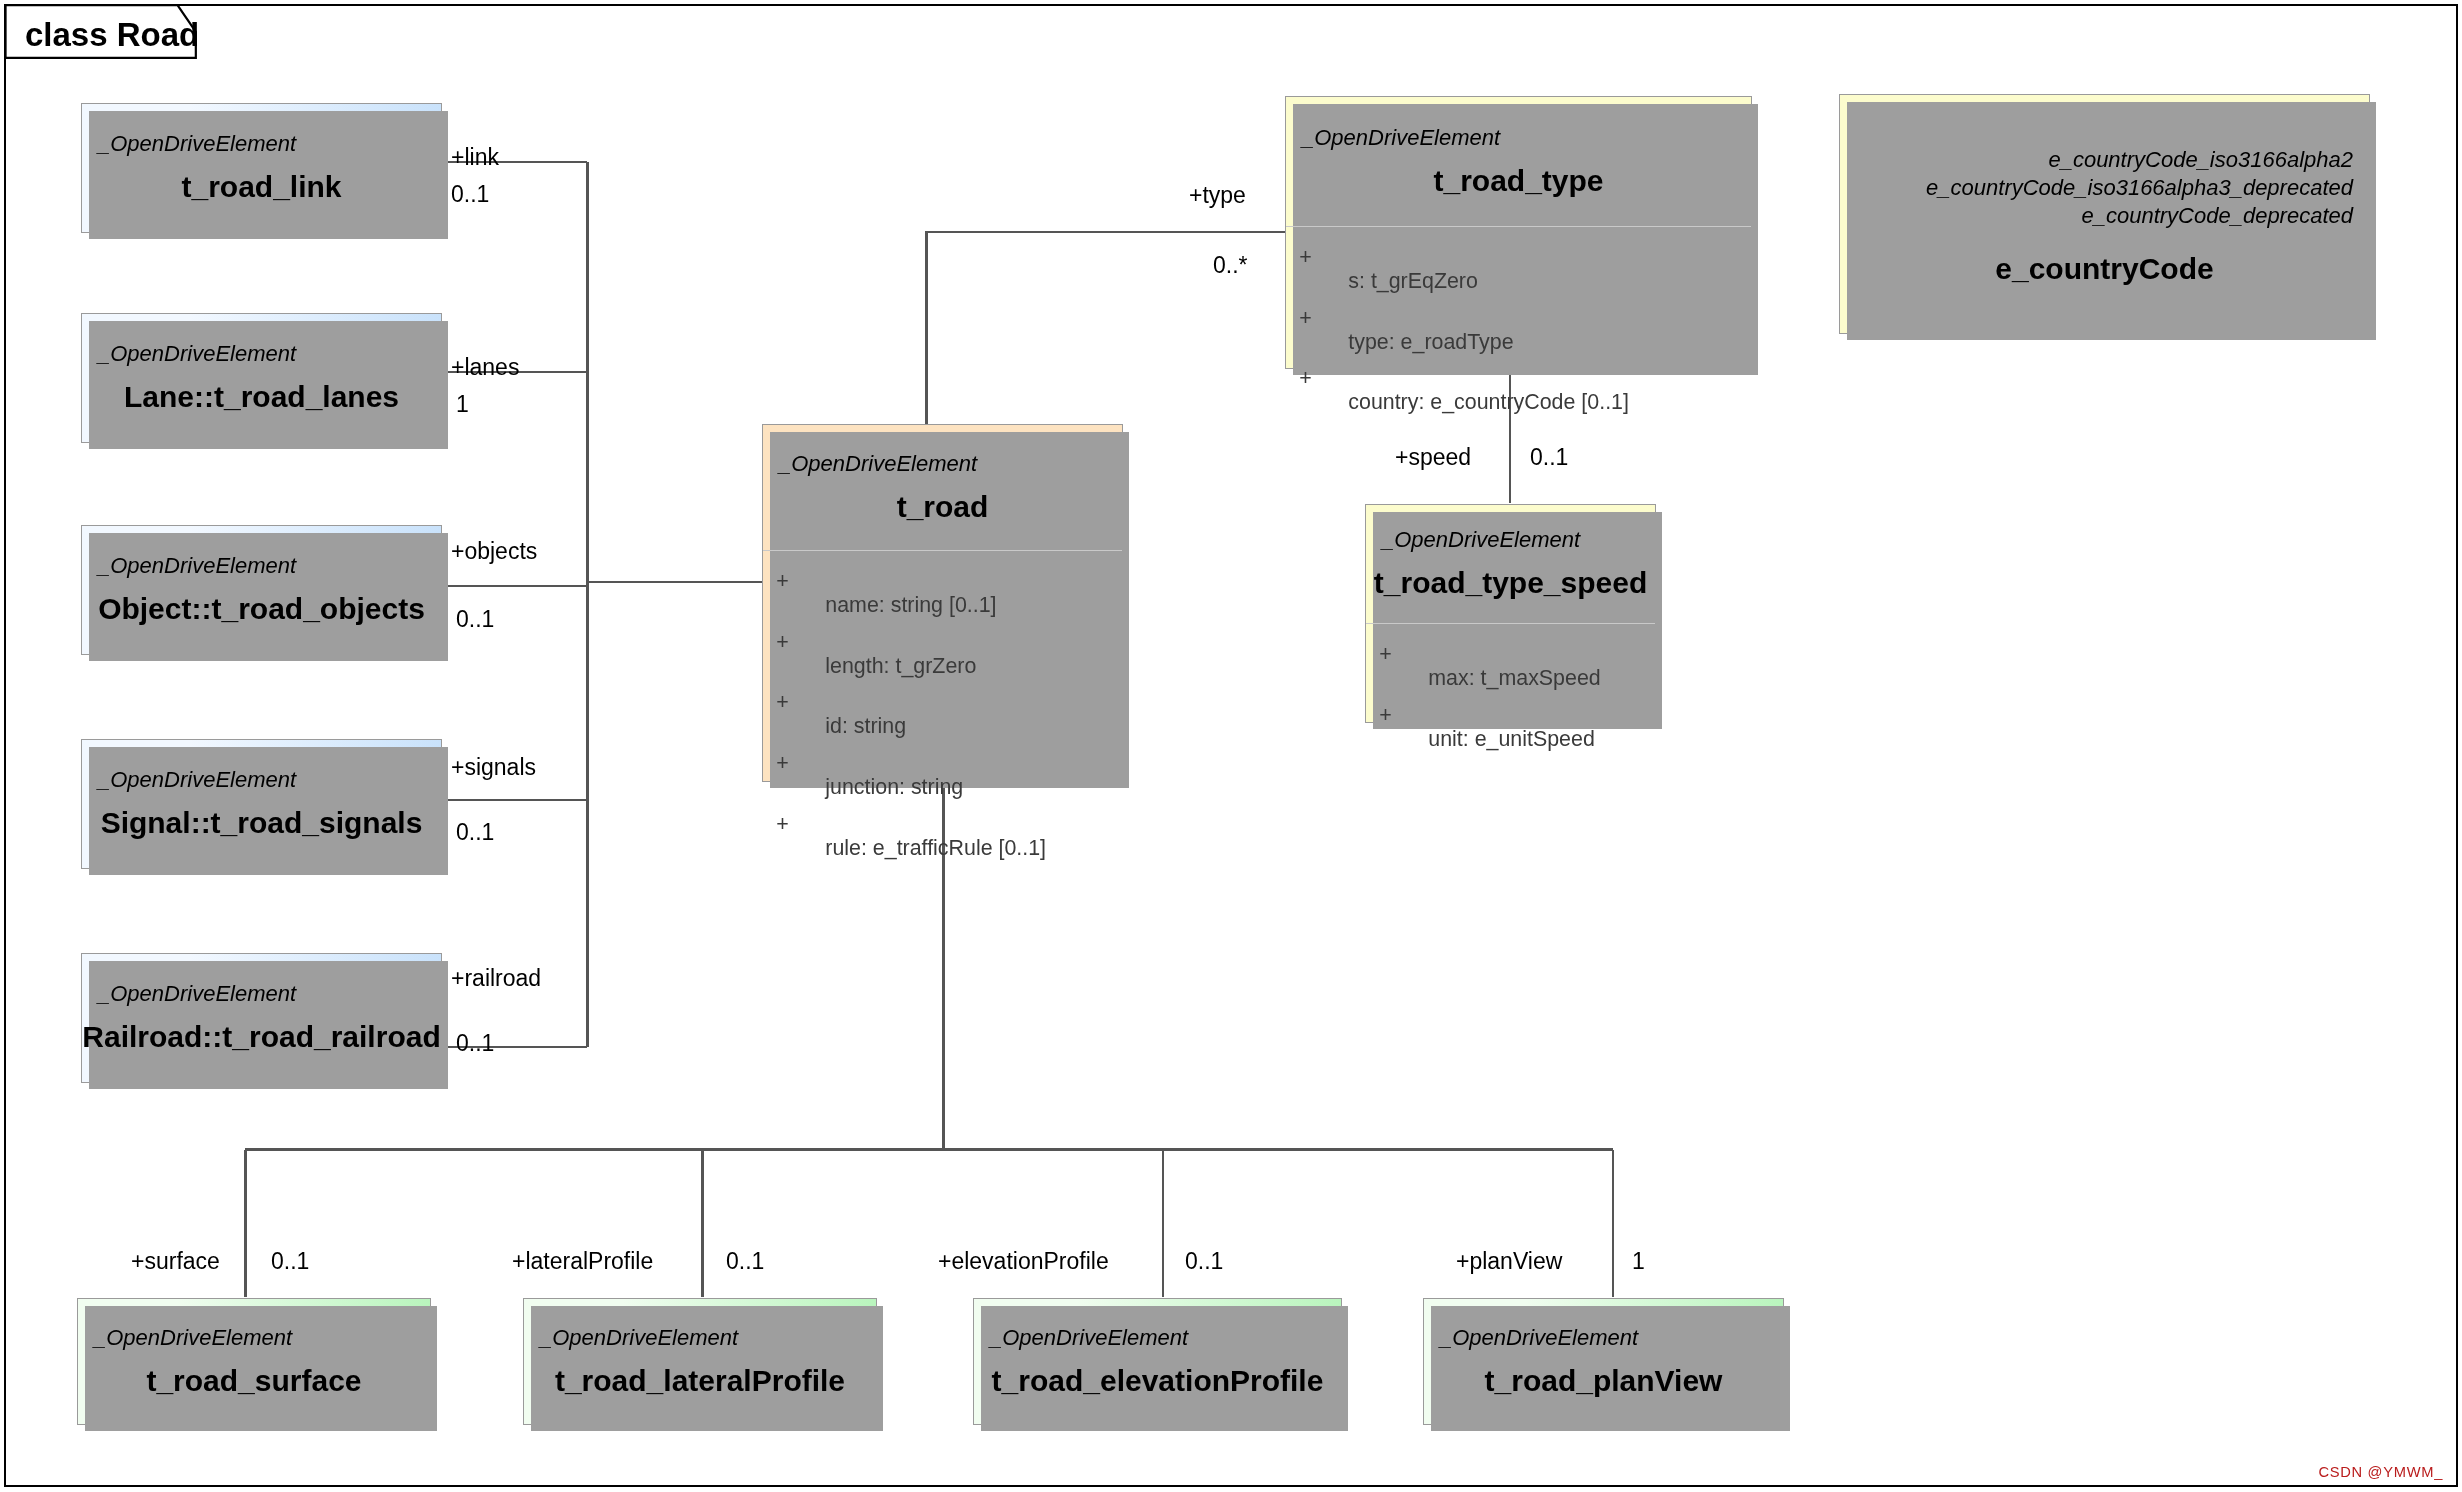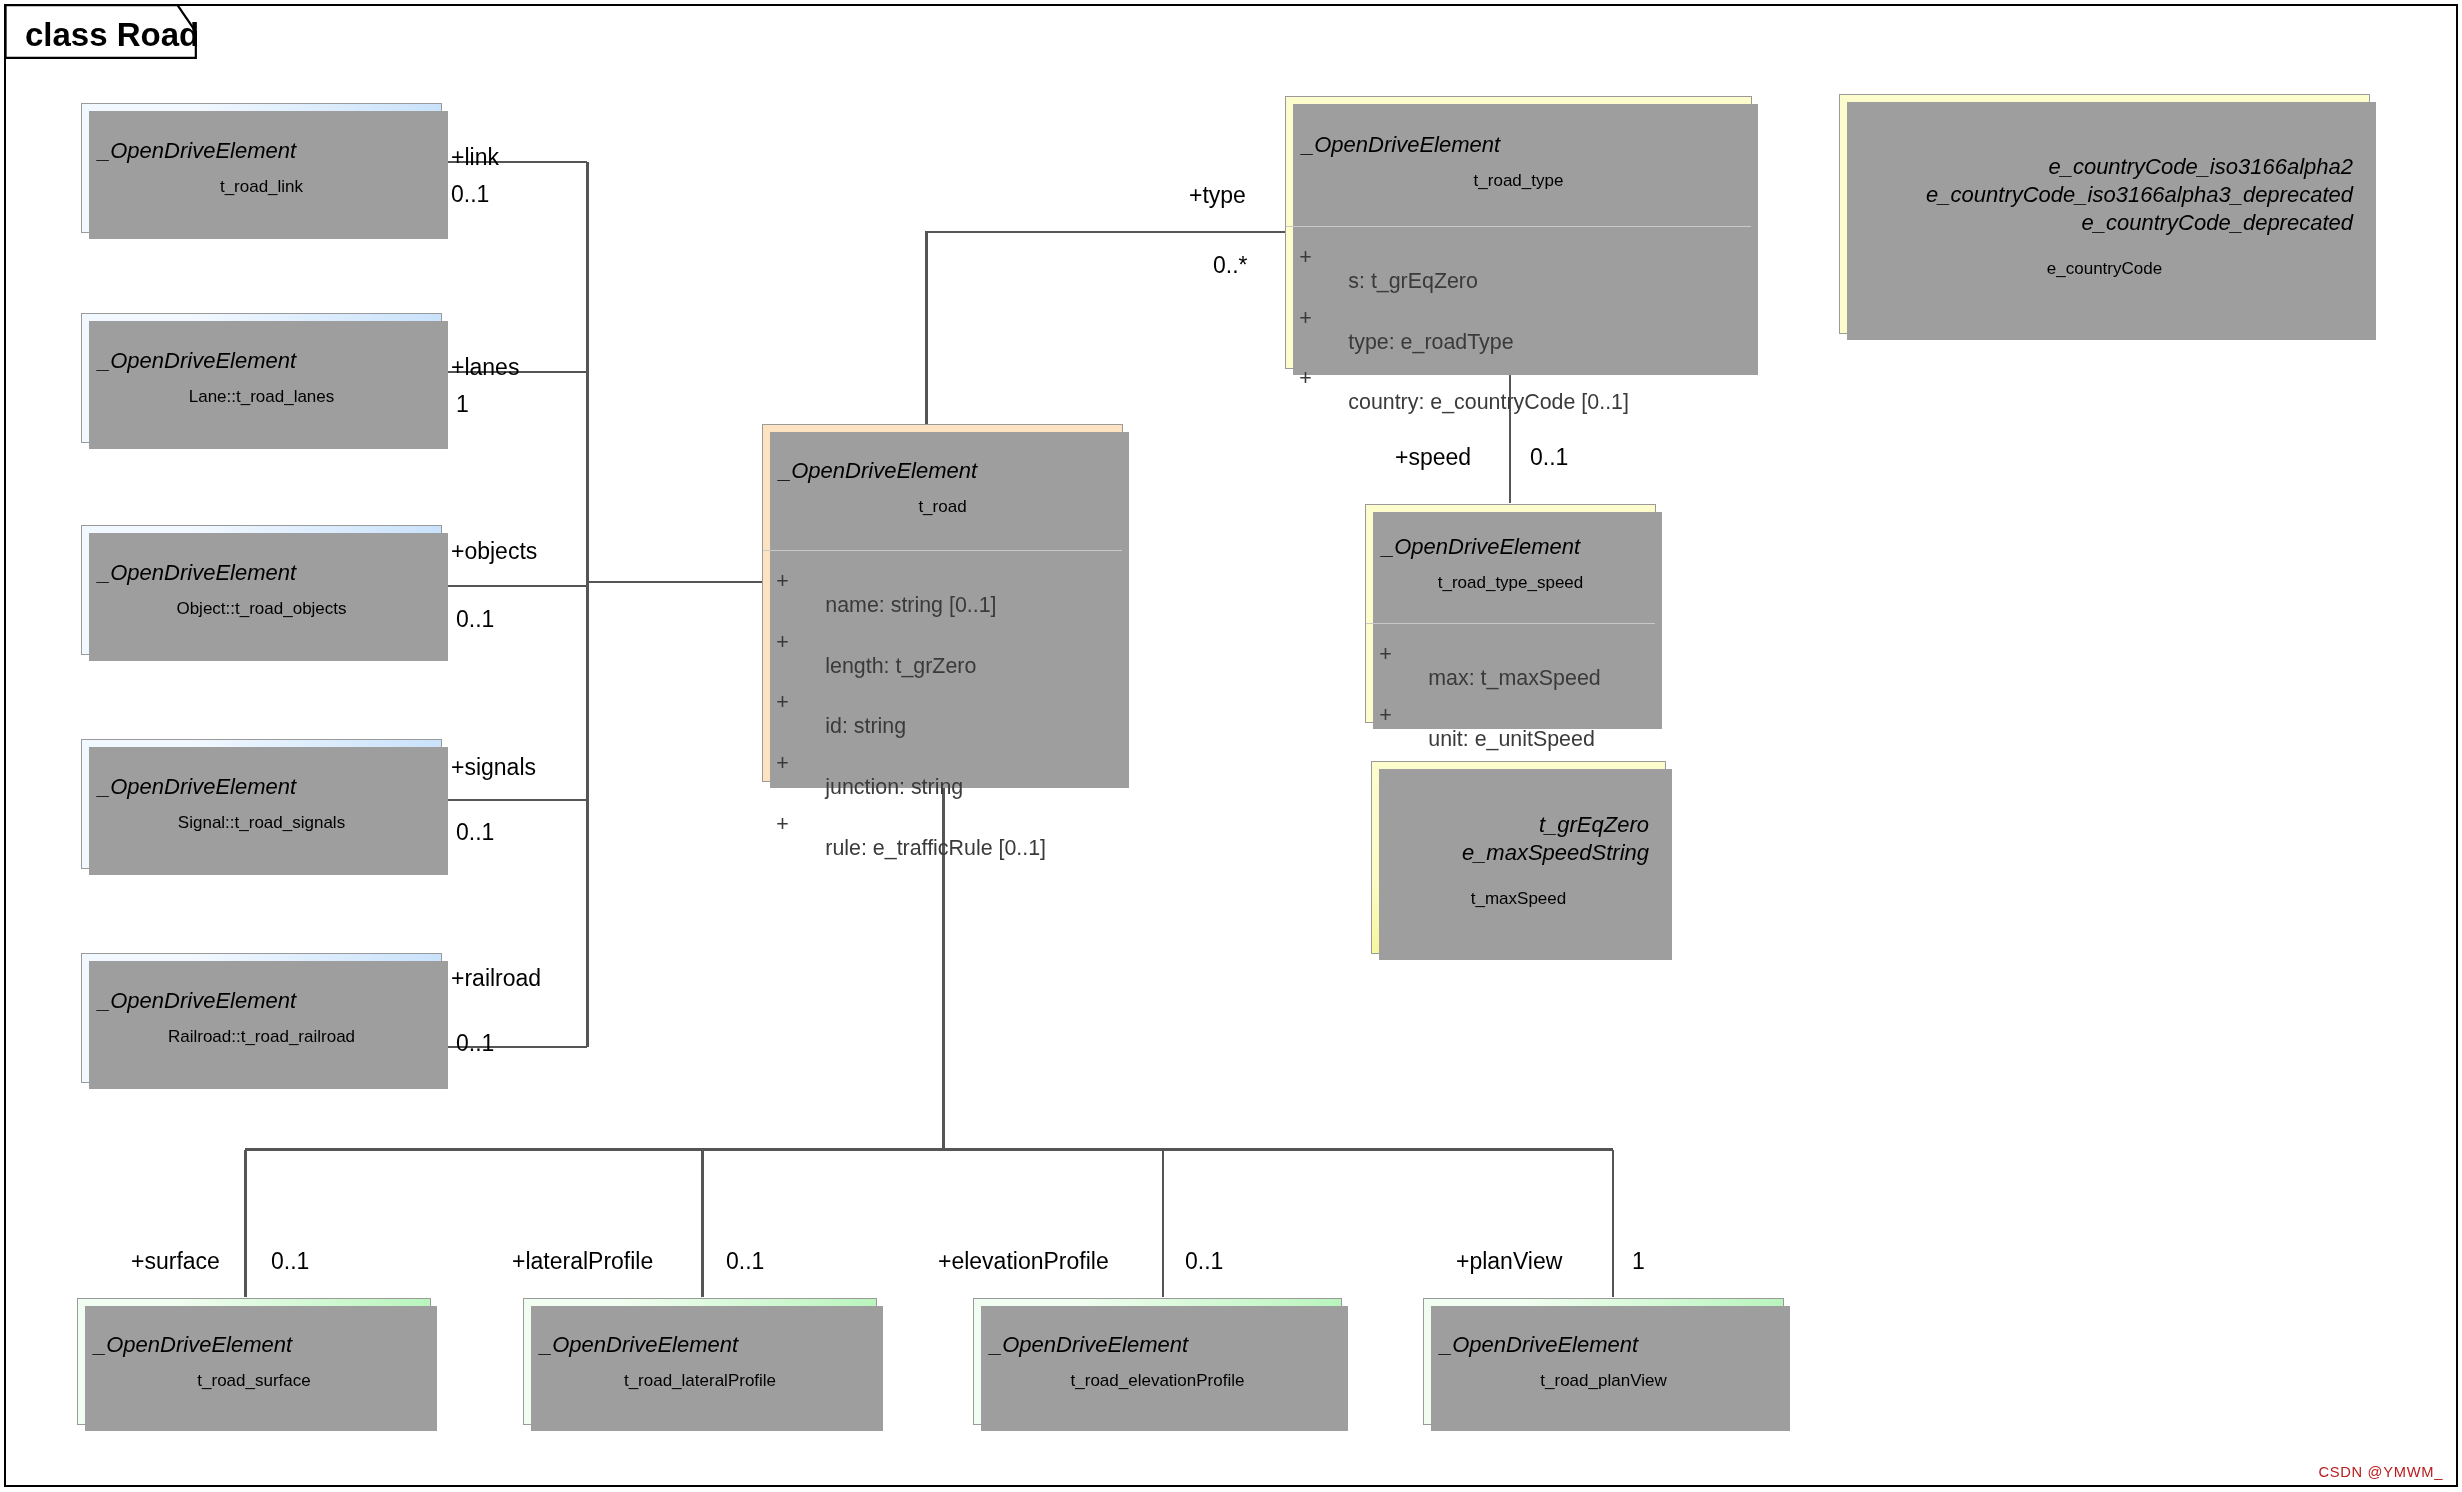--- a/index.html
+++ b/index.html
@@ -71,22 +71,22 @@
   }
   .cls-stereo {
     font-style: italic;
     font-size: 22px;
     color: #000;
     line-height: 1.28;
     white-space: nowrap;
     text-align: right;
   }
   .cls-name {
-    font-weight: normal;
-    font-size: 17px;
+    font-weight: bold;
+    font-size: 30px;
     color: #000;
     margin-top: 11.8px;
     white-space: nowrap;
   }
   .cls-name.center { align-self: center; }
   .cls-attrs {
     border-top: 0.7px solid #c9c9c9;
     padding: 11.8px 13.3px 10.3px 13.3px;
     flex: 1 1 auto;
   }
@@ -290,27 +290,20 @@
       </div>
       <div class="attr-row">
         <span class="attr-vis">+</span>
         <span class="attr-txt">unit: e_unitSpeed</span>
       </div>
     </div>
   </div>
   <div class="edge-lbl" style="left:1395px; top:446px;">+speed</div>
   <div class="edge-lbl" style="left:1530px; top:446px;">0..1</div>
 
-  <div class="clsbox enumbox fill-yellow-grad" style="left:1371px; top:761px; width:295px; height:193px;">
-    <div class="cls-head" style="height:100%; padding-top:13.3px;">
-      <div class="cls-stereo">t_grEqZero</div>
-      <div class="cls-stereo">e_maxSpeedString</div>
-      <div class="cls-name">t_maxSpeed</div>
-    </div>
-  </div>
 
   <div class="edge-lbl" style="left:131px; top:1250px;">+surface</div>
   <div class="edge-lbl" style="left:271px; top:1250px;">0..1</div>
   <div class="clsbox fill-green" style="left:77px; top:1298px; width:354px; height:127px;">
     <div class="cls-head" style="height:100%;">
       <div class="cls-stereo">_OpenDriveElement</div>
       <div class="cls-name center">t_road_surface</div>
     </div>
   </div>
 

